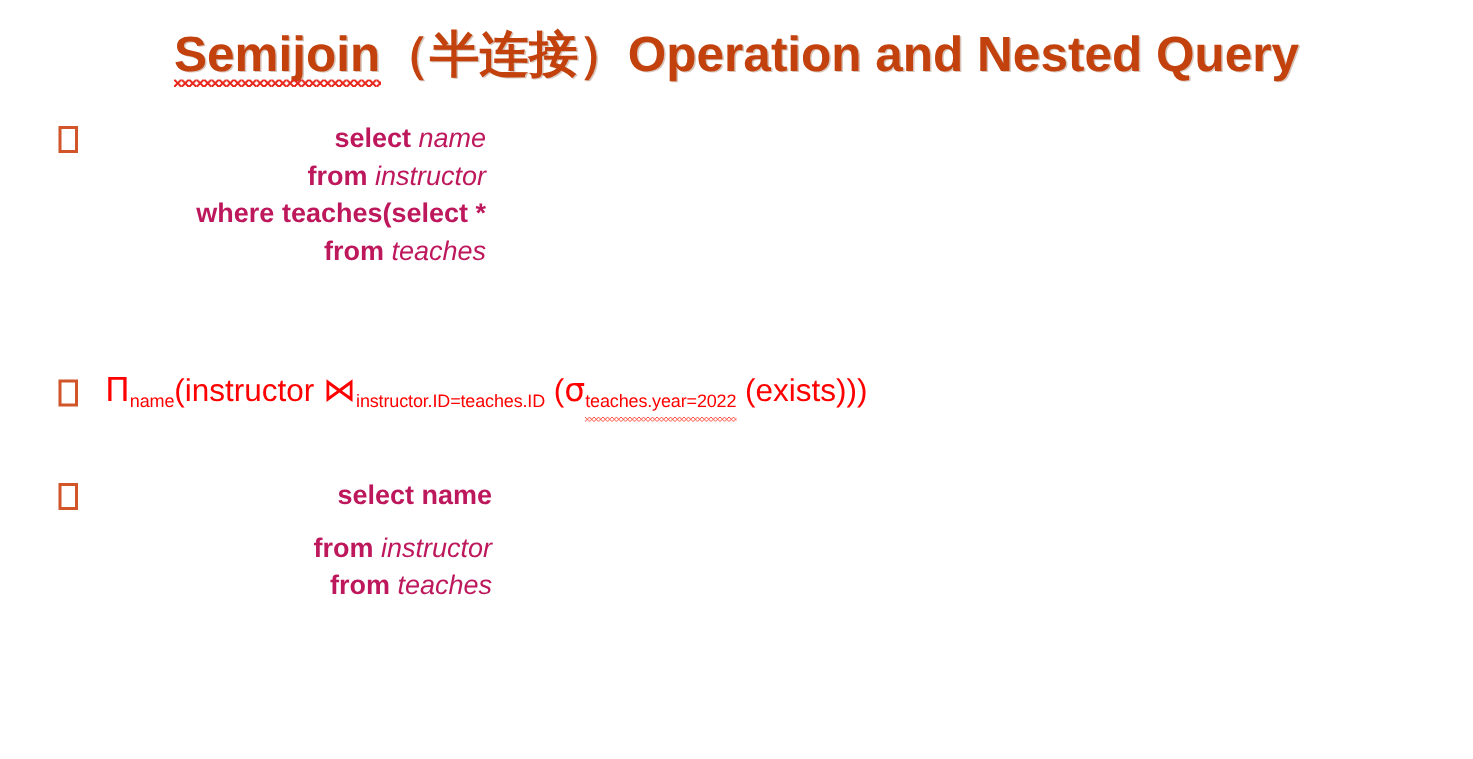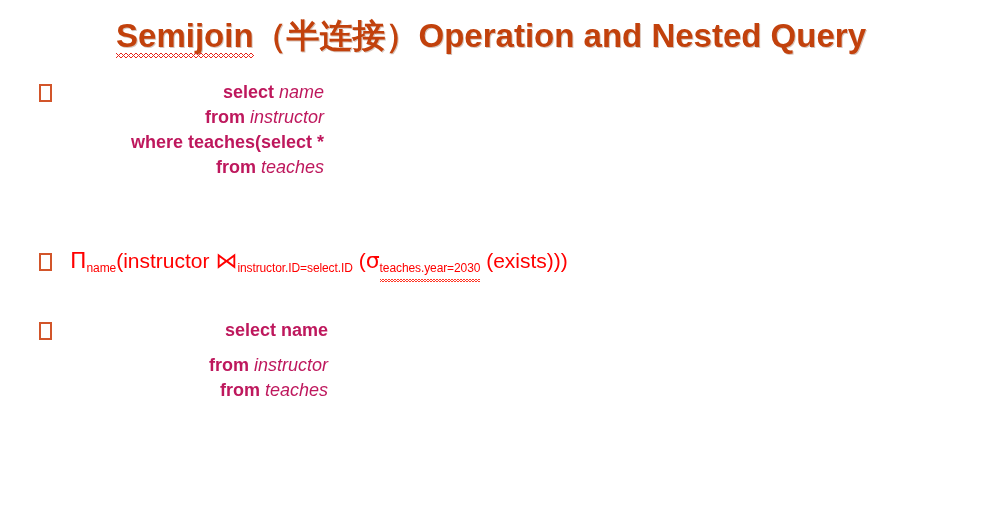--- a/index.html
+++ b/index.html
@@ -143,22 +143,22 @@
     </div>
     <div class="ln indent1">
       <span class="kw">from</span>
       <span class="id">teaches</span>
     </div>
   </div>
 
   <div class="bullet" style="left:39px; top:253px;"></div>
   <div class="algebra" style="left:70px; top:248px;">
     <span class="sym">Π</span><sub>name</sub><span>(</span><span>instructor</span>
-    <span class="sym">⋈</span><sub>instructor.ID=select.ID</sub>
-    <span>(</span><span class="sym">σ</span><sub class="squiggle sq-sm sq-red">teaches.year=2030</sub>
+    <span class="sym">⋈</span><sub>instructor.ID=teaches.ID</sub>
+    <span>(</span><span class="sym">σ</span><sub class="squiggle sq-sm sq-red">teaches.year=2022</sub>
     <span>(exists)))</span>
   </div>
 
   <div class="bullet" style="left:39px; top:322px;"></div>
   <div class="block" style="left:74px; top:318px;">
     <div class="ln" style="padding-left:4px;">
       <span class="kw">select</span>
       <span class="kw">name</span>
     </div>
     <div class="ln" style="height:35px;"></div>

